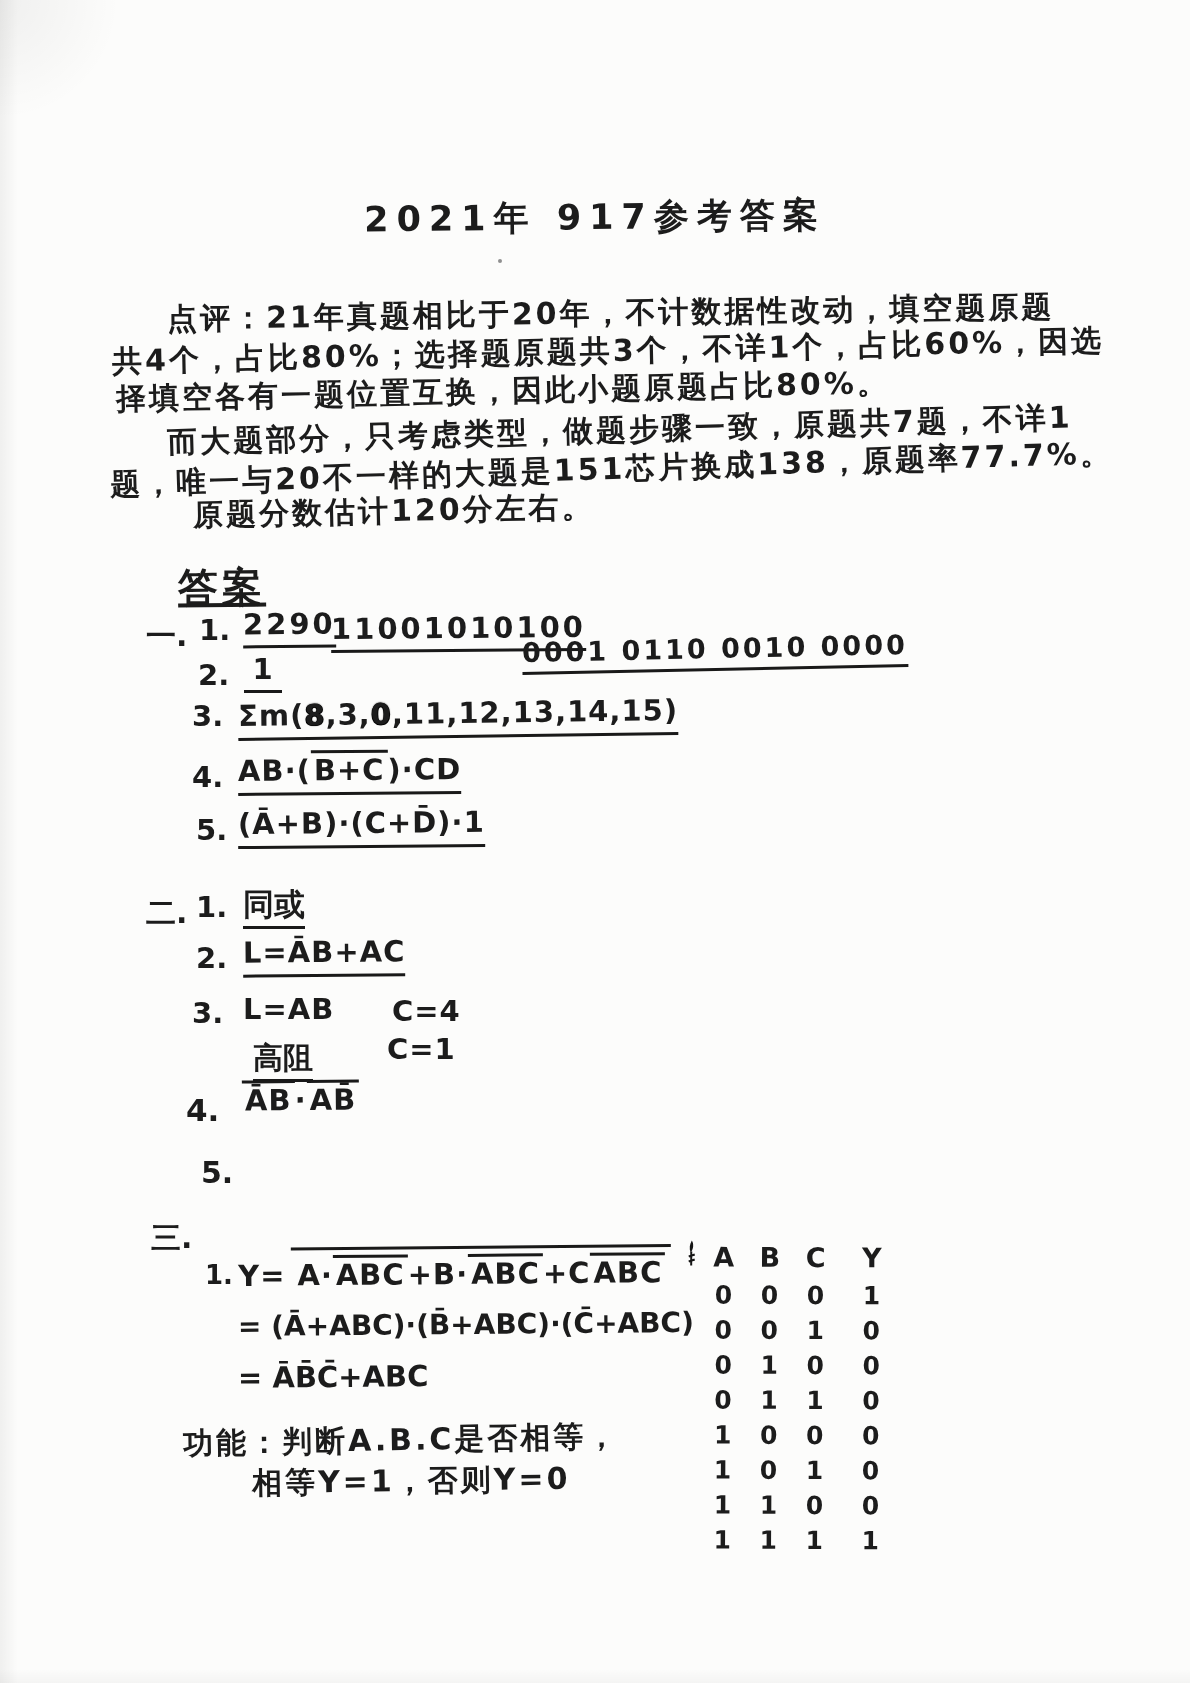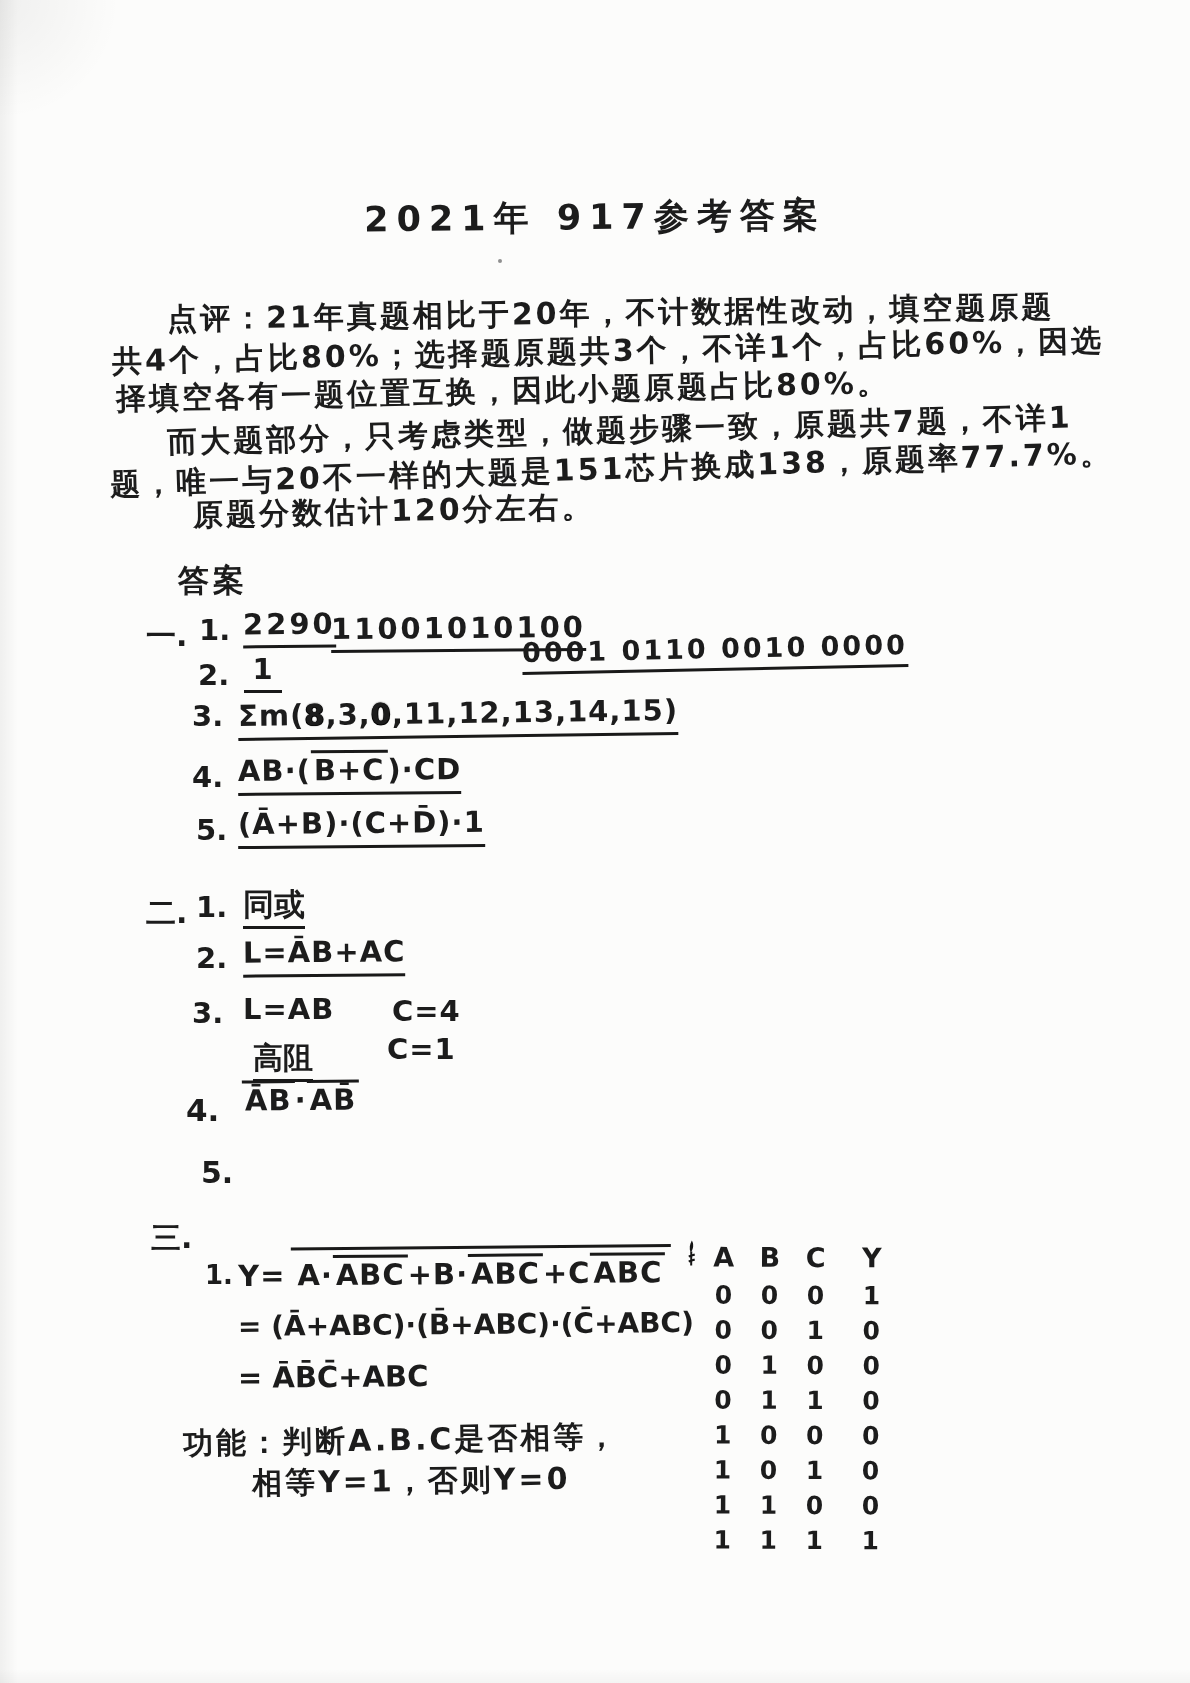--- a/index.html
+++ b/index.html
@@ -12,21 +12,21 @@
     content:""; position:absolute; inset:0; pointer-events:none;
     background:
       linear-gradient(90deg, rgba(0,0,0,0.05), rgba(0,0,0,0) 18px),
       linear-gradient(0deg, rgba(0,0,0,0.03), rgba(0,0,0,0) 14px),
       radial-gradient(circle at 0 0, rgba(0,0,0,0.05), rgba(0,0,0,0) 120px);
   }
   .abs { position:absolute; white-space:nowrap; }
   .title { font-size:35px; letter-spacing:8px; transform:rotate(-0.6deg); }
   .speck { width:4px; height:4px; border-radius:50%; background:#8f8f8f; }
   .cmt { font-size:30px; letter-spacing:3px; }
-  .hdr { font-size:31px; letter-spacing:4px; }
+  .hdr { font-size:40px; letter-spacing:4px;text-decoration:underline; }
   .mark { font-size:30px; }
   .qnum { font-size:29px; }
   .ansline { font-size:29px; letter-spacing:1px; }
   .ul { border-bottom:3px solid #191919; padding-bottom:4px; }
   .ul2 { border-bottom:3px solid #191919; padding-bottom:5px; }
   .ov { display:inline-block; border-top:3px solid #191919; padding:2px 3px 0 3px; line-height:1.1; }
   .ovbig { display:inline-block; border-top:3px solid #191919; padding:5px 6px 0 6px; line-height:1.1; }
   .ovbig > span { display:inline-block; vertical-align:bottom; }
   .yeq { display:inline-block; vertical-align:bottom; margin-right:6px; }
   .blob { font-weight:bold; text-shadow:0 0 1.5px #000, 0.7px 0.7px 0 #000, -0.7px 0.7px 0 #000; }

